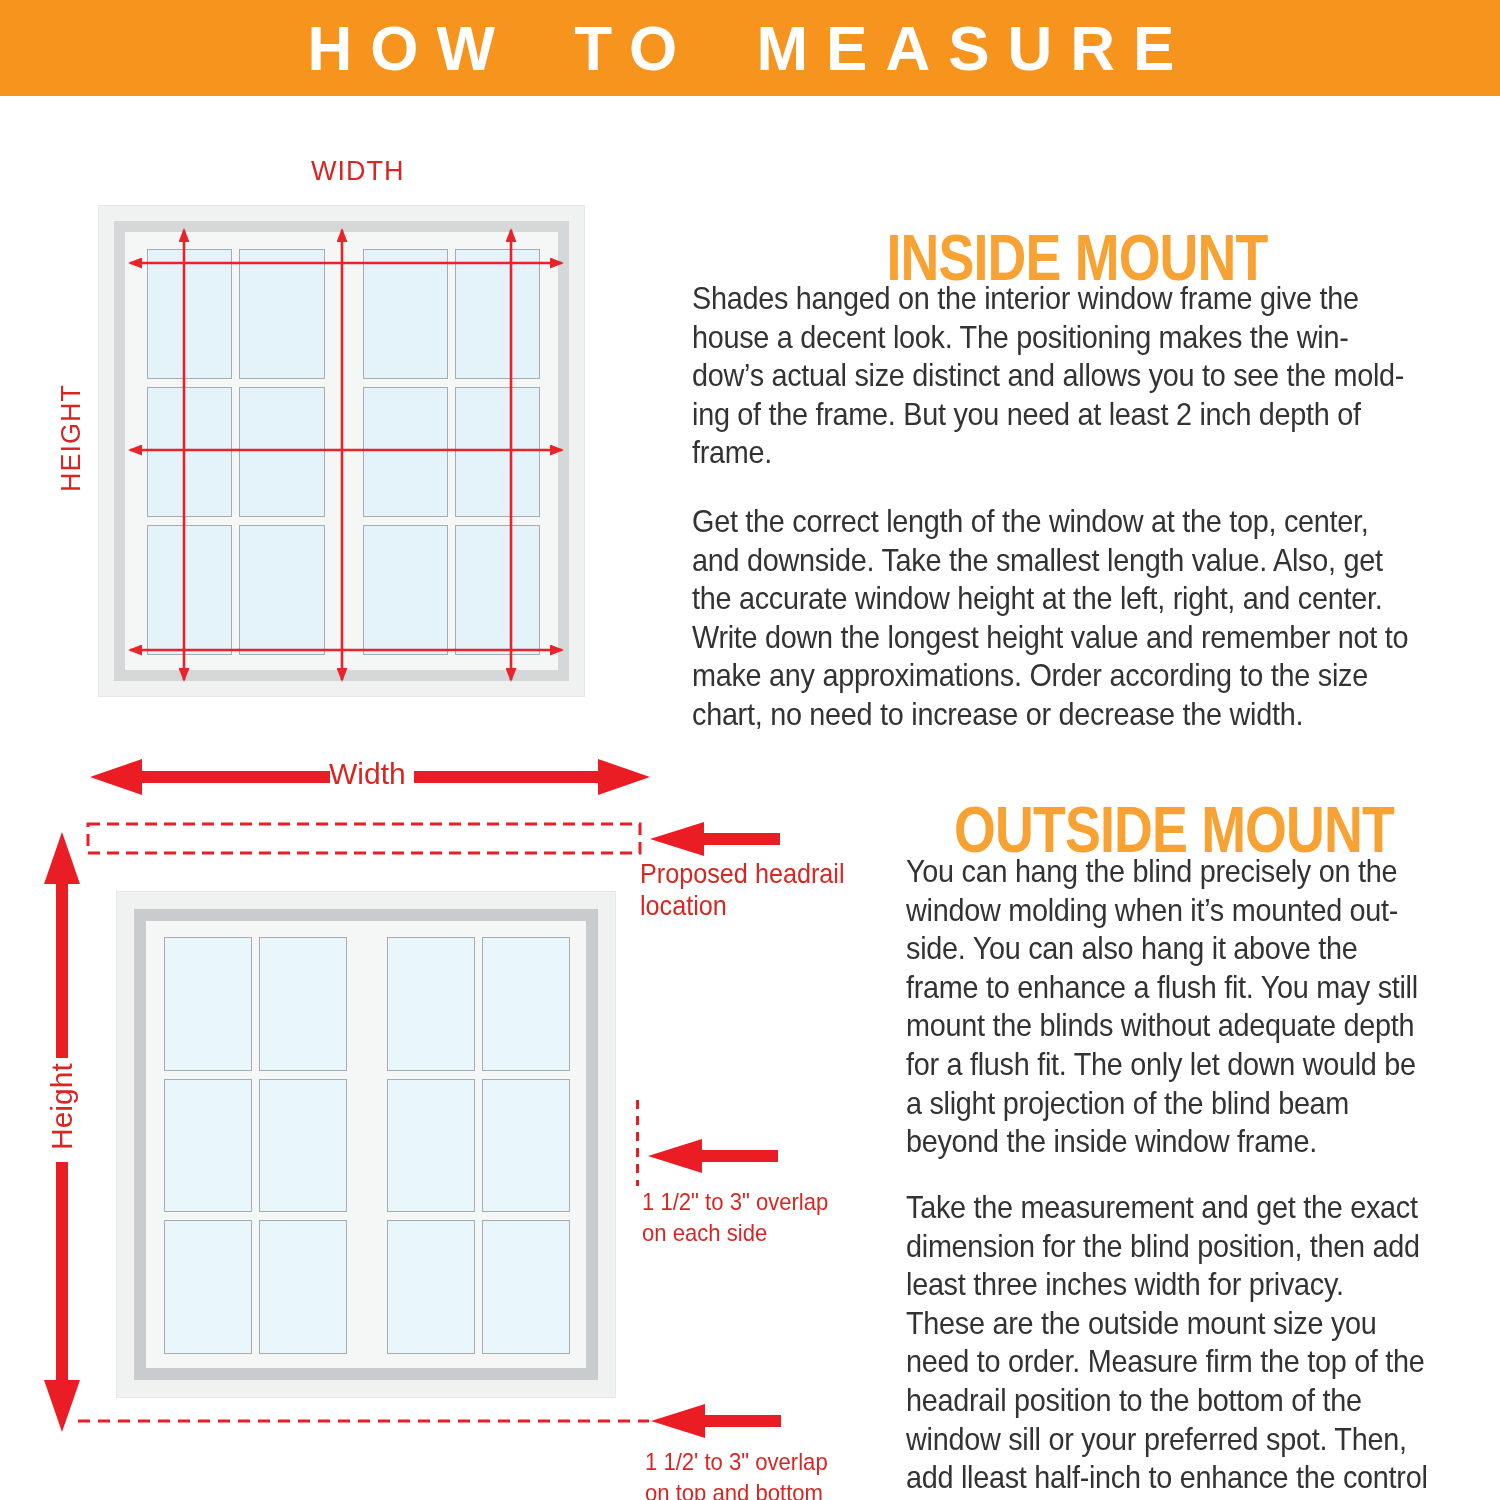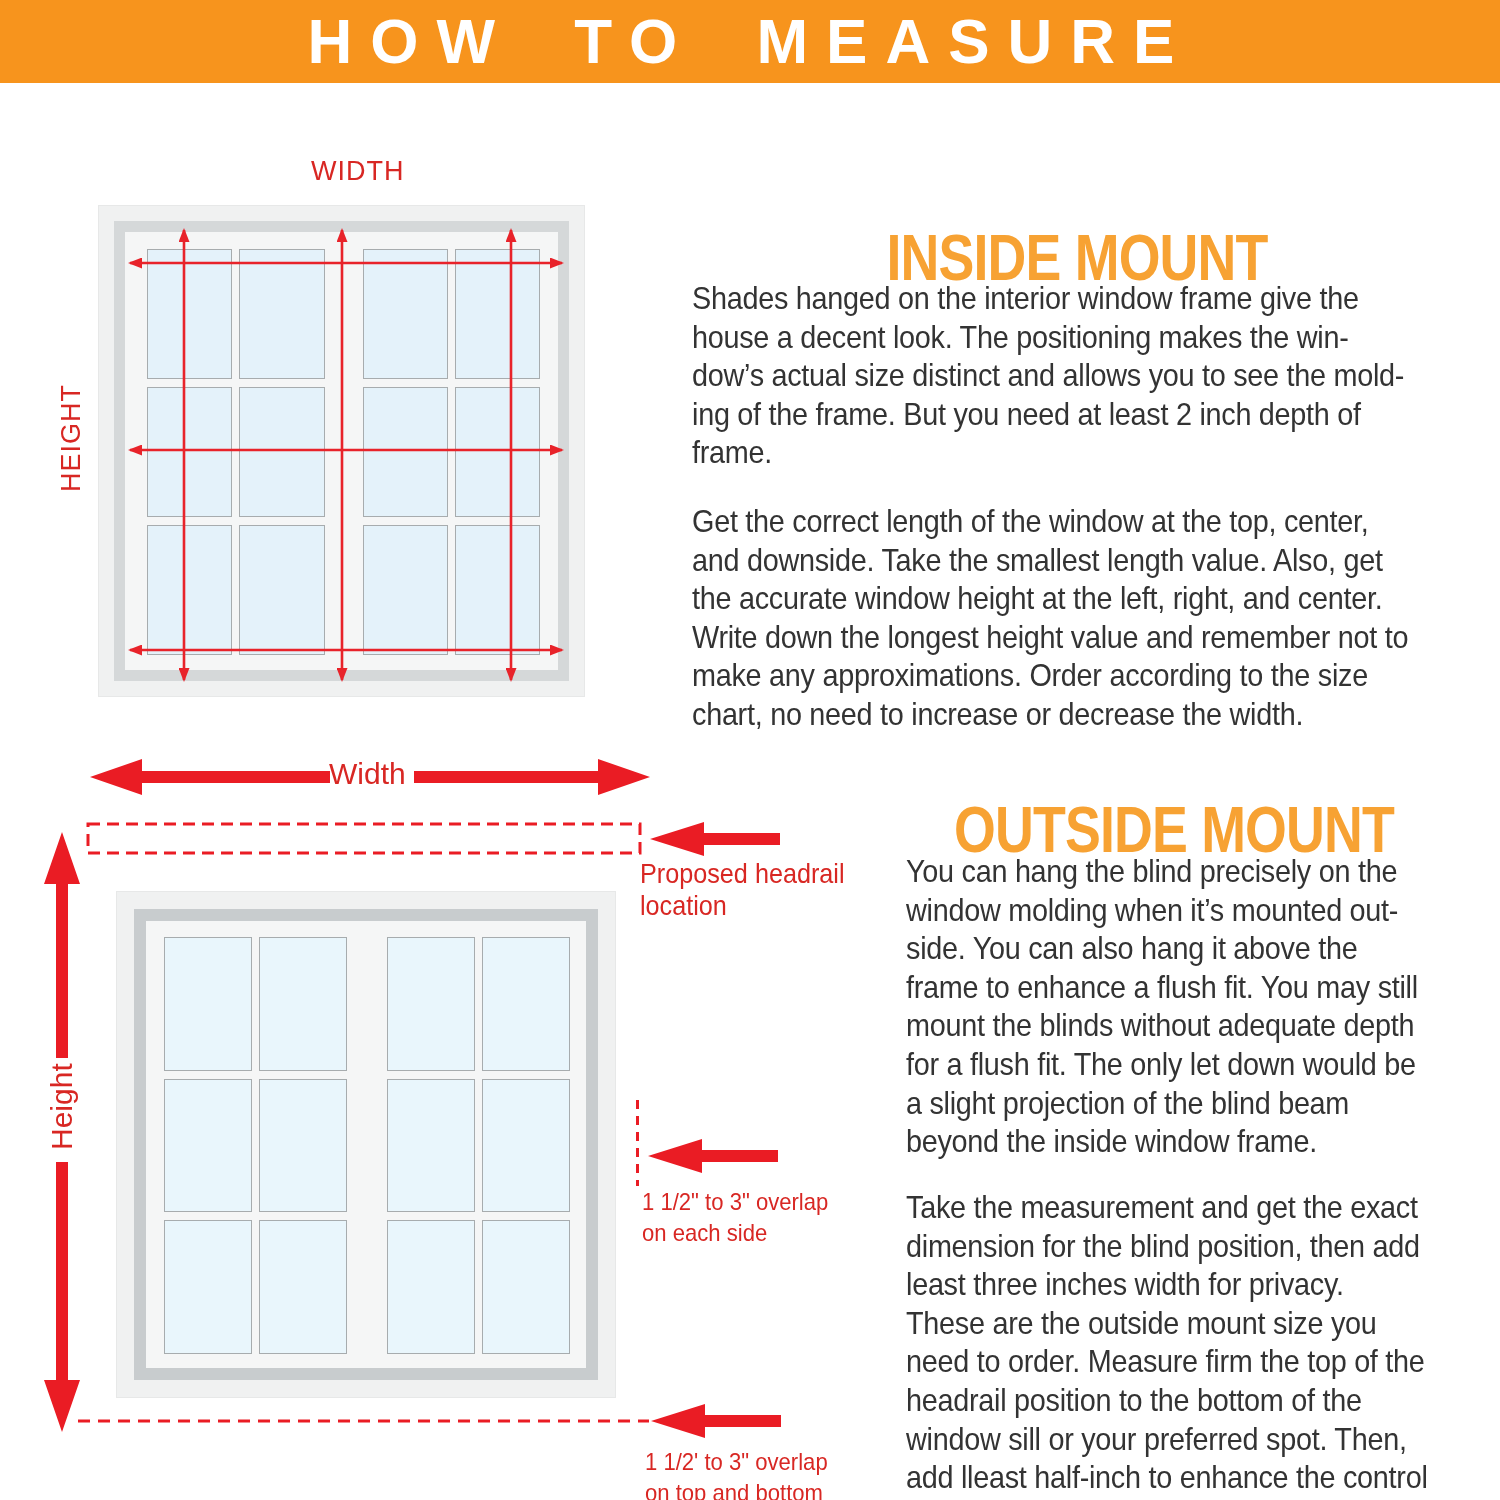--- a/index.html
+++ b/index.html
@@ -1,19 +1,19 @@
 <!DOCTYPE html>
 <html style="--c-banner-orange: #f7941d; --c-heading-orange: #f7a233; --c-red: #e81c24; --c-red-text: #d82723; --c-pane-top: #e4f2fa; --c-pane-bottom: #e9f6fc; --c-frame-outer: #f0f1f1; --c-frame-band-top: #d5d8d9; --c-frame-band-bottom: #c8ccce; --c-frame-inner: #f5f6f6; --c-body-text: #333333;"><head>
 <meta charset="utf-8">
 <style>
   html,body{margin:0;padding:0;background:#fff;}
   .canvas{position:relative;width:1500px;height:1500px;background:#fff;overflow:hidden;
           font-family:"Liberation Sans",sans-serif;}
   
-  .banner{position:absolute;left:0;top:0;width:1500px;height:83px;
+  .banner{position:absolute;left:0;top:0;width:1500px;height:96px;
           background:var(--c-banner-orange);display:flex;align-items:center;justify-content:center;}
   .banner h1{margin:0;color:#fff;font-size:62px;font-weight:700;letter-spacing:18px;
              word-spacing:26px;transform:scaleY(1.02);}
   
   .win{position:absolute;box-sizing:border-box;background:var(--c-frame-outer);border:1px solid #e7e8e8;}
   .win-a{left:98px;top:205px;width:487px;height:492px;padding:15px;}
   .win-b{left:116px;top:891px;width:500px;height:507px;padding:17px;}
   .band{height:100%;box-sizing:border-box;padding:11px;}
   .win-a .band{background:var(--c-frame-band-top);}
   .win-b .band{background:var(--c-frame-band-bottom);padding:12px;}

